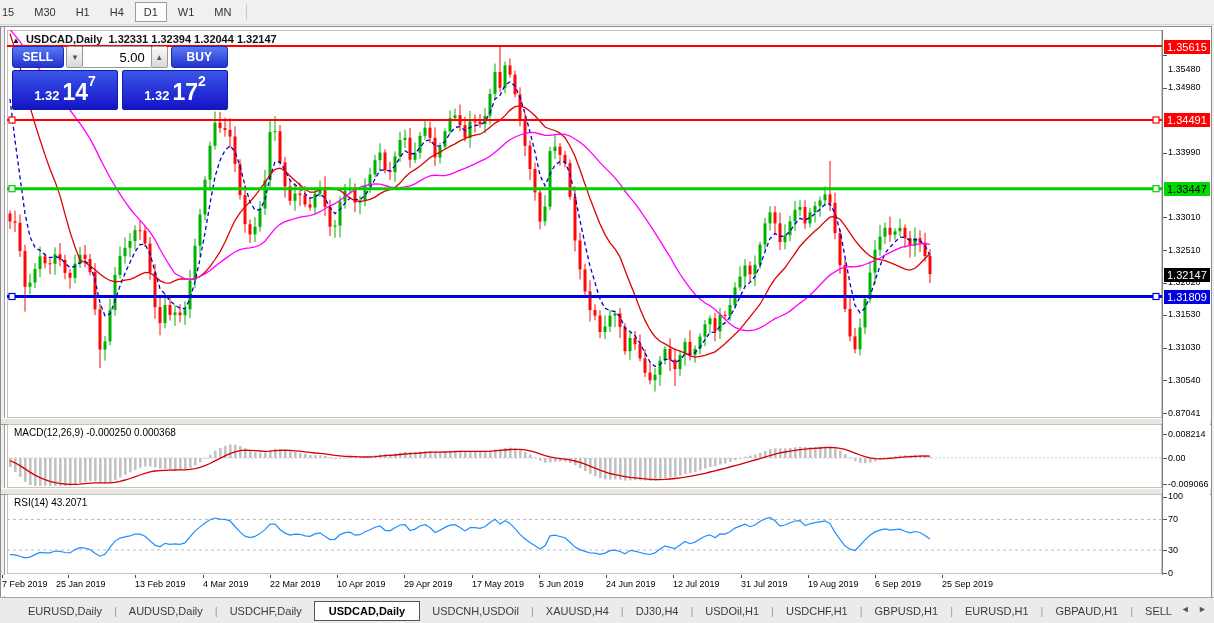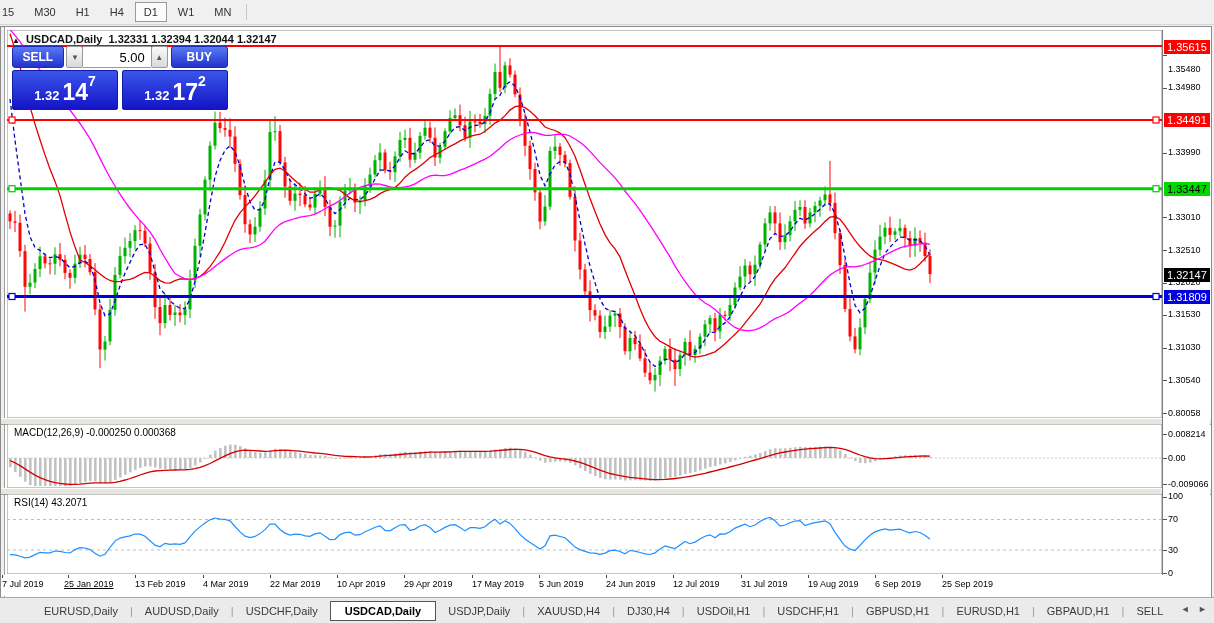--- a/index.html
+++ b/index.html
@@ -51,21 +51,21 @@
   .ptick{position:absolute;font-size:9px;color:#000;left:1168px;}
   .ptickdash{position:absolute;left:1163px;width:4px;height:1px;background:#555;}
   .badge{position:absolute;left:1164px;font-size:11px;padding:1px 2px 1px 3px;min-width:41px;}
   .datebar{position:absolute;left:1px;top:575px;width:1209px;height:21px;background:#fff;}
   .dlabel{position:absolute;top:579px;font-size:9px;color:#000;white-space:nowrap;}
   .dtick{position:absolute;top:575px;width:1px;height:3px;background:#444;}
   .indlabel{position:absolute;font-size:10px;color:#000;z-index:5;}
 
   
   .tabbar{position:absolute;left:0;top:597px;width:1214px;height:26px;background:#ebebeb;
-          border-top:1px solid #a8a8a8;display:flex;align-items:center;padding-left:32px;box-sizing:border-box;}
+          border-top:1px solid #a8a8a8;display:flex;align-items:center;padding-left:16px;box-sizing:border-box;}
   .tab{font-size:11px;color:#3a3a3a;padding:3px 12px;white-space:nowrap;cursor:pointer;}
   .tab.active{background:#fff;border:1px solid #555;font-weight:700;color:#000;padding:3px 14px;}
   .tabsep{color:#9a9a9a;font-size:11px;}
   .tabarrows{position:absolute;right:4px;top:604px;font-size:9px;color:#555;letter-spacing:3px;cursor:pointer;}
 </style>
 </head>
 <body>
 
 <div id="root">
 
@@ -707,21 +707,21 @@
   <div class="indlabel" style="left:14px;top:427px;">MACD(12,26,9) -0.000250 0.000368</div>
   <div class="indlabel" style="left:14px;top:497px;">RSI(14) 43.2071</div>
 
   <div class="tabbar" id="tabbar">
       <div class="tab">EURUSD,Daily</div>
       <span class="tabsep">|</span>
       <div class="tab">AUDUSD,Daily</div>
       <span class="tabsep">|</span>
       <div class="tab">USDCHF,Daily</div>
       <div class="tab active">USDCAD,Daily</div>
-      <div class="tab">USDJP,Daily</div>
+      <div class="tab">USDCNH,USDOil</div>
       <span class="tabsep">|</span>
       <div class="tab">XAUUSD,H4</div>
       <span class="tabsep">|</span>
       <div class="tab">DJ30,H4</div>
       <span class="tabsep">|</span>
       <div class="tab">USDOil,H1</div>
       <span class="tabsep">|</span>
       <div class="tab">USDCHF,H1</div>
       <span class="tabsep">|</span>
       <div class="tab">GBPUSD,H1</div>
@@ -746,44 +746,44 @@
     <div class="ptick" style="top:245px;">1.32510</div>
     <div class="ptickdash" style="top:283px;"></div>
     <div class="ptick" style="top:277px;">1.32020</div>
     <div class="ptickdash" style="top:315px;"></div>
     <div class="ptick" style="top:309px;">1.31530</div>
     <div class="ptickdash" style="top:348px;"></div>
     <div class="ptick" style="top:342px;">1.31030</div>
     <div class="ptickdash" style="top:380px;"></div>
     <div class="ptick" style="top:375px;">1.30540</div>
     <div class="ptickdash" style="top:413px;"></div>
-    <div class="ptick" style="top:408px;">0.80058</div>
+    <div class="ptick" style="top:408px;">0.87041</div>
     <div class="badge" style="top:40px;background:#ff0000;color:#ffffff;">1.35615</div>
     <div class="badge" style="top:113px;background:#ff0000;color:#ffffff;">1.34491</div>
     <div class="badge" style="top:182px;background:#00d800;color:#000000;">1.33447</div>
     <div class="badge" style="top:268px;background:#000000;color:#ffffff;">1.32147</div>
     <div class="badge" style="top:290px;background:#0000e0;color:#ffffff;">1.31809</div>
     <div class="ptickdash" style="top:434px;"></div>
     <div class="ptick" style="top:429px;">0.008214</div>
     <div class="ptickdash" style="top:458px;"></div>
     <div class="ptick" style="top:453px;">0.00</div>
     <div class="ptickdash" style="top:484px;"></div>
     <div class="ptick" style="top:479px;">-0.009066</div>
     <div class="ptickdash" style="top:497px;"></div>
     <div class="ptick" style="top:491px;">100</div>
     <div class="ptickdash" style="top:519px;"></div>
     <div class="ptick" style="top:514px;text-align:center;">70</div>
     <div class="ptickdash" style="top:550px;"></div>
     <div class="ptick" style="top:545px;">30</div>
     <div class="ptickdash" style="top:573px;"></div>
     <div class="ptick" style="top:568px;">0</div>
     <div class="dtick" style="left:2px;"></div>
-    <div class="dlabel" style="left:2px;">7 Jul 2019</div>
+    <div class="dlabel" style="left:2px;">7 Feb 2019</div>
     <div class="dtick" style="left:68px;"></div>
-    <div class="dlabel" style="left:64px;text-decoration:underline;">25 Jan 2019</div>
+    <div class="dlabel" style="left:56px;">25 Jan 2019</div>
     <div class="dtick" style="left:135px;"></div>
     <div class="dlabel" style="left:135px;">13 Feb 2019</div>
     <div class="dtick" style="left:203px;"></div>
     <div class="dlabel" style="left:203px;">4 Mar 2019</div>
     <div class="dtick" style="left:270px;"></div>
     <div class="dlabel" style="left:270px;">22 Mar 2019</div>
     <div class="dtick" style="left:337px;"></div>
     <div class="dlabel" style="left:337px;">10 Apr 2019</div>
     <div class="dtick" style="left:404px;"></div>
     <div class="dlabel" style="left:404px;text-align:center;">29 Apr 2019</div>

